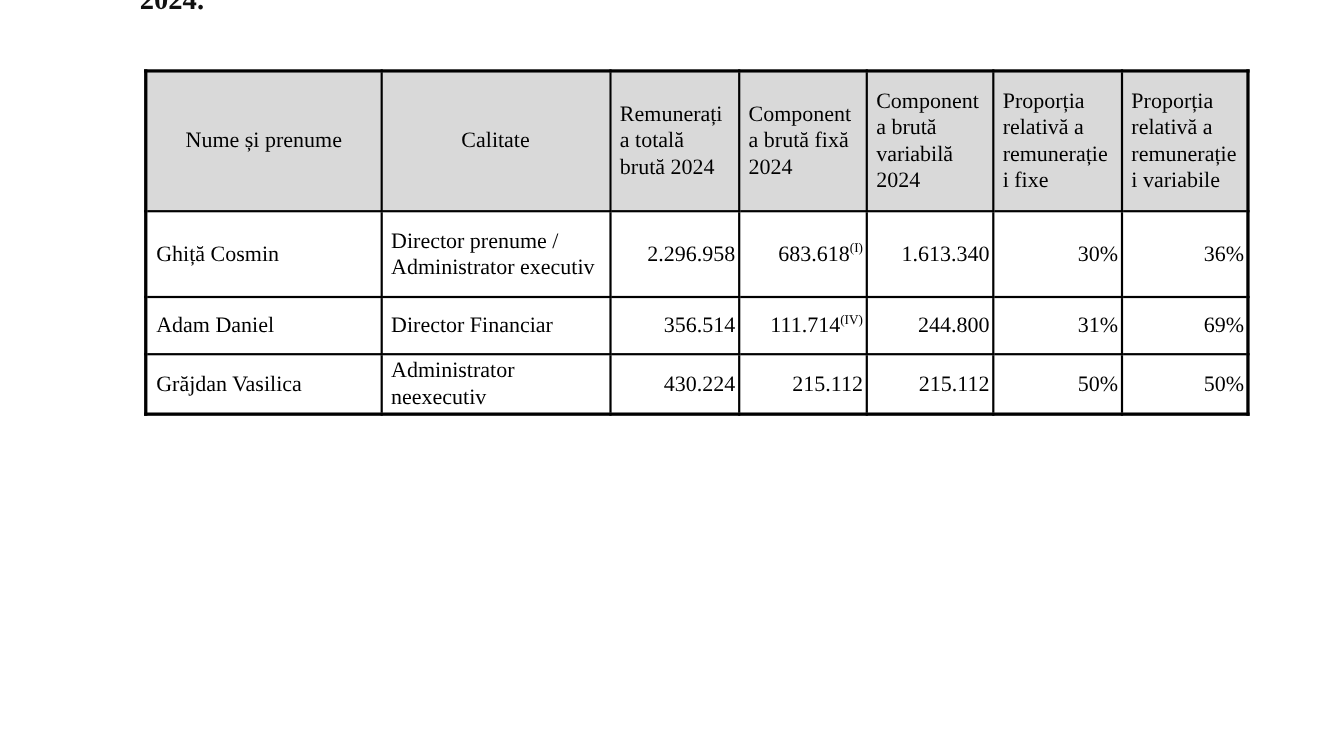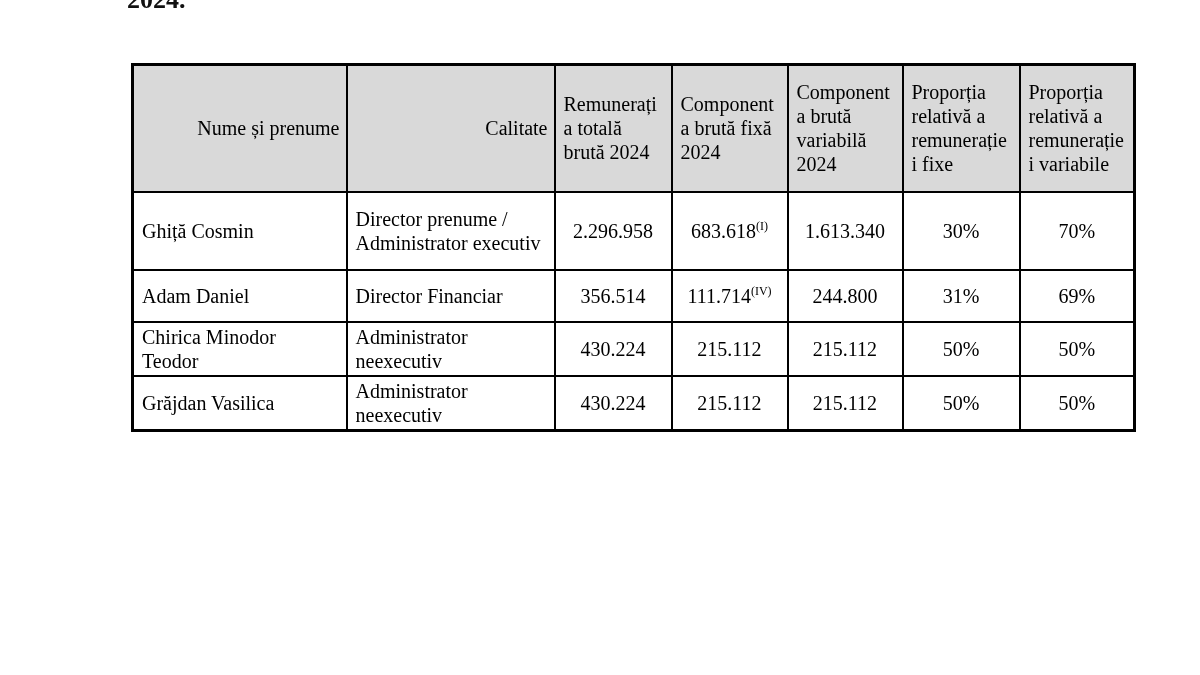--- a/index.html
+++ b/index.html
@@ -39,35 +39,35 @@
   .rem-table th, .rem-table td {
     border: 2px solid var(--border-color, #000);
     overflow: hidden;
   }
   .rem-table thead tr { height: 127px; }
   .rem-table thead th {
     background: var(--header-bg, #d9d9d9);
     font-weight: normal;
     vertical-align: middle;
   }
-  .rem-table th.center { text-align: right; padding: 2px 6px; }
+  .rem-table th.center { text-align: center; padding: 2px 6px; }
   .rem-table th.left {
     text-align: left;
     padding: 2px 8px;
     overflow-wrap: anywhere;
     word-break: break-word;
   }
   .rem-table td.txt {
     text-align: left;
     vertical-align: middle;
     padding: 2px 8px;
   }
   .rem-table td.name { padding-right: 30px; }
   .rem-table td.num {
-    text-align: center;
+    text-align: right;
     vertical-align: middle;
     padding: 2px 2px;
   }
   .rem-table sup {
     font-size: 12px;
     line-height: 0;
   }
   
   .rem-table tbody tr:nth-child(1) { height: 78px; }
   .rem-table tbody tr:nth-child(2) { height: 52px; }
@@ -108,39 +108,30 @@
       </tr>
     </thead>
     <tbody>
         <tr>
           <td class="txt name">Ghiță Cosmin</td>
           <td class="txt calitate">Director prenume / Administrator executiv</td>
           <td class="num">2.296.958</td>
           <td class="num">683.618<sup>(I)</sup></td>
           <td class="num">1.613.340</td>
           <td class="num">30%</td>
-          <td class="num">70%</td>
+          <td class="num">36%</td>
         </tr>
         <tr>
           <td class="txt name">Adam Daniel</td>
           <td class="txt calitate">Director Financiar</td>
           <td class="num">356.514</td>
           <td class="num">111.714<sup>(IV)</sup></td>
           <td class="num">244.800</td>
           <td class="num">31%</td>
           <td class="num">69%</td>
-        </tr>
-        <tr>
-          <td class="txt name">Chirica Minodor Teodor</td>
-          <td class="txt calitate">Administrator neexecutiv</td>
-          <td class="num">430.224</td>
-          <td class="num">215.112</td>
-          <td class="num">215.112</td>
-          <td class="num">50%</td>
-          <td class="num">50%</td>
         </tr>
         <tr>
           <td class="txt name">Grăjdan Vasilica</td>
           <td class="txt calitate">Administrator neexecutiv</td>
           <td class="num">430.224</td>
           <td class="num">215.112</td>
           <td class="num">215.112</td>
           <td class="num">50%</td>
           <td class="num">50%</td>
         </tr>

